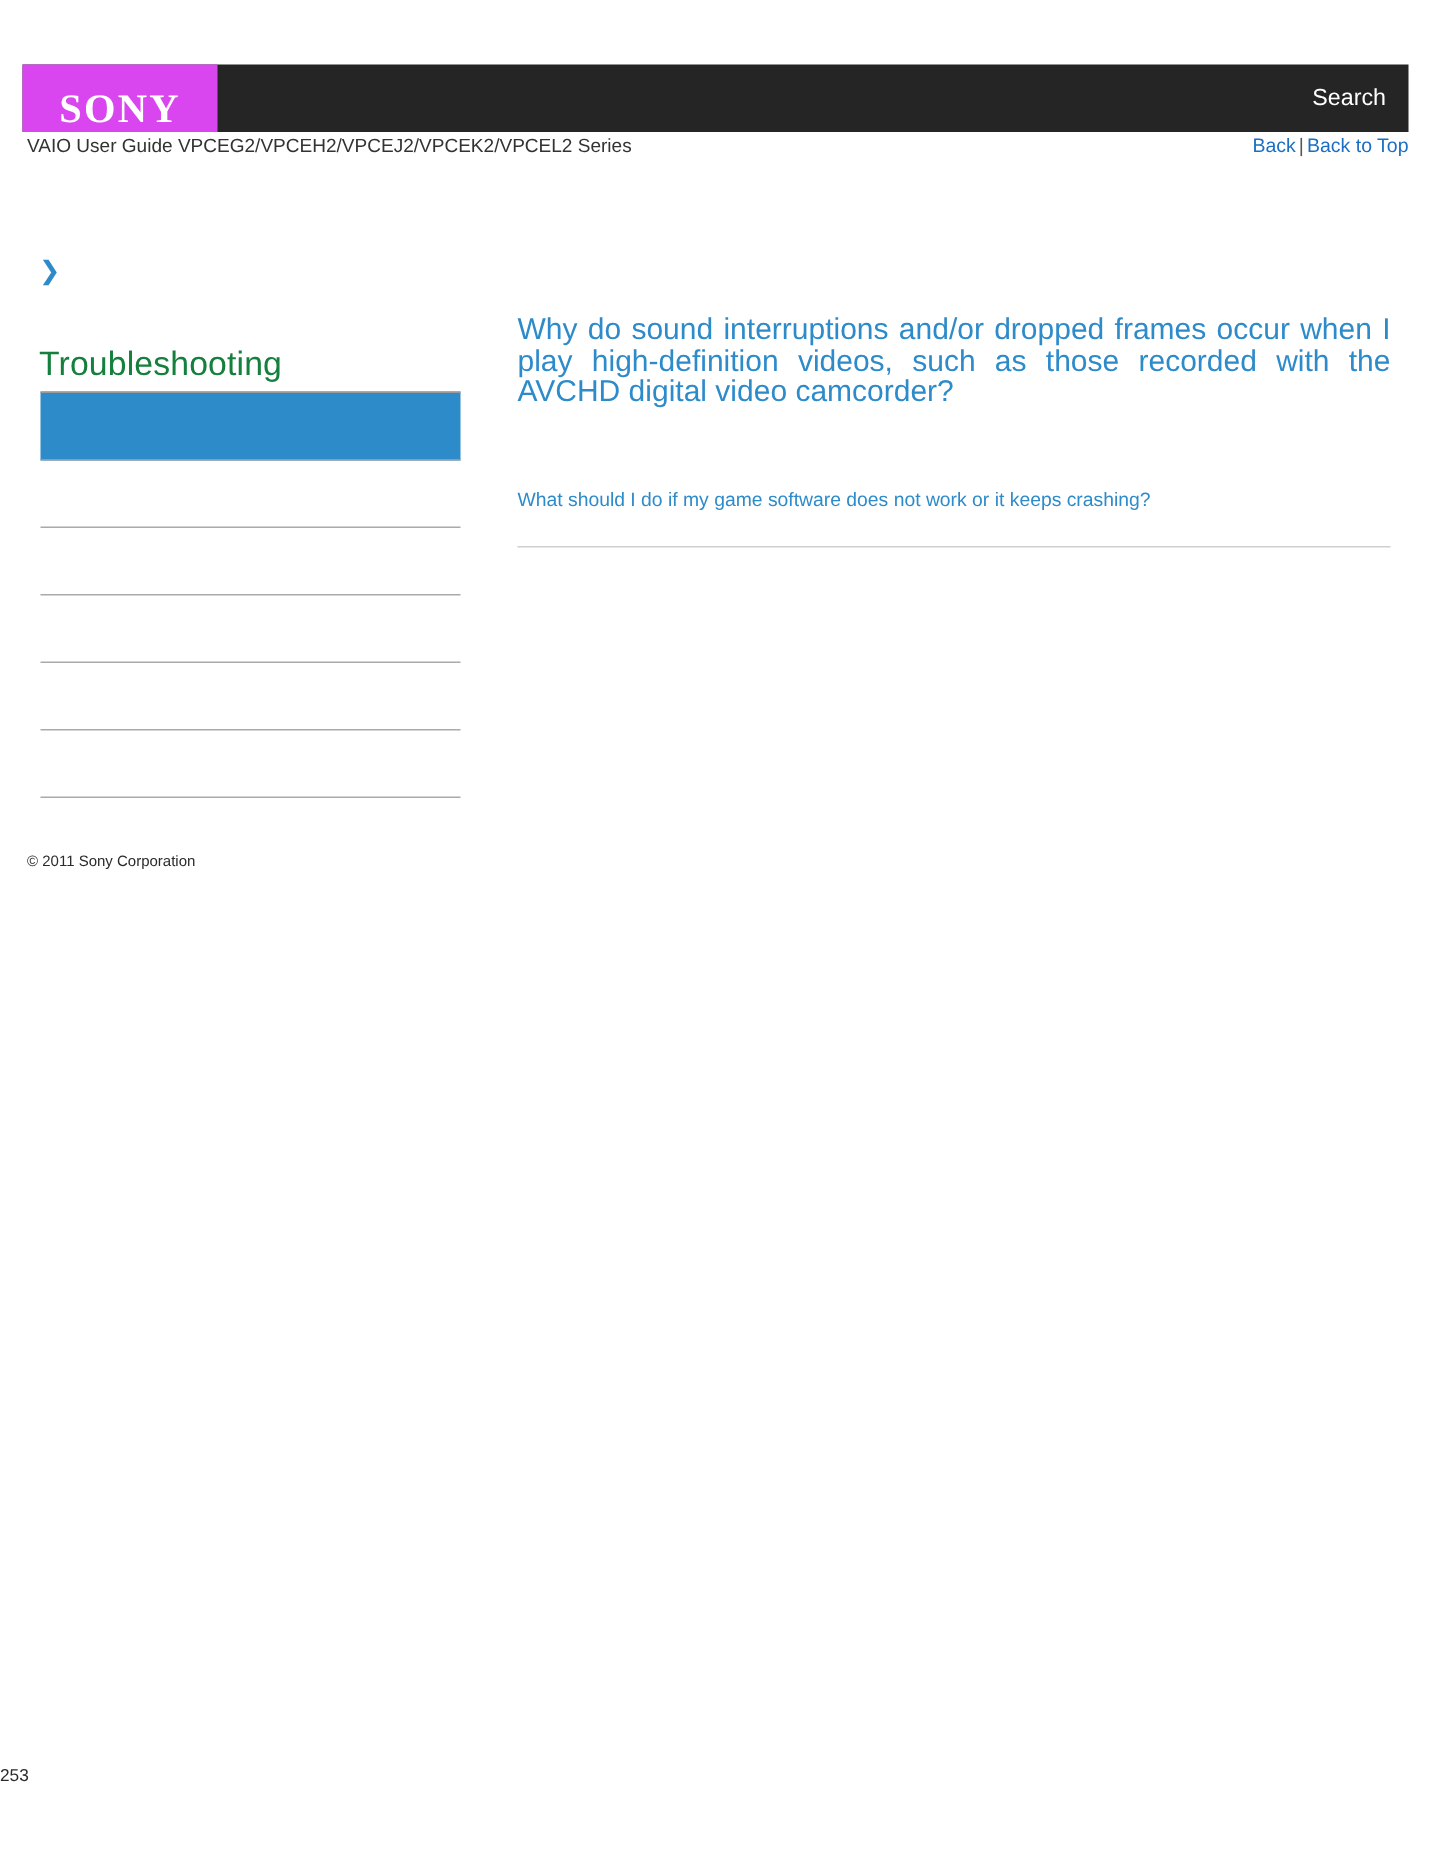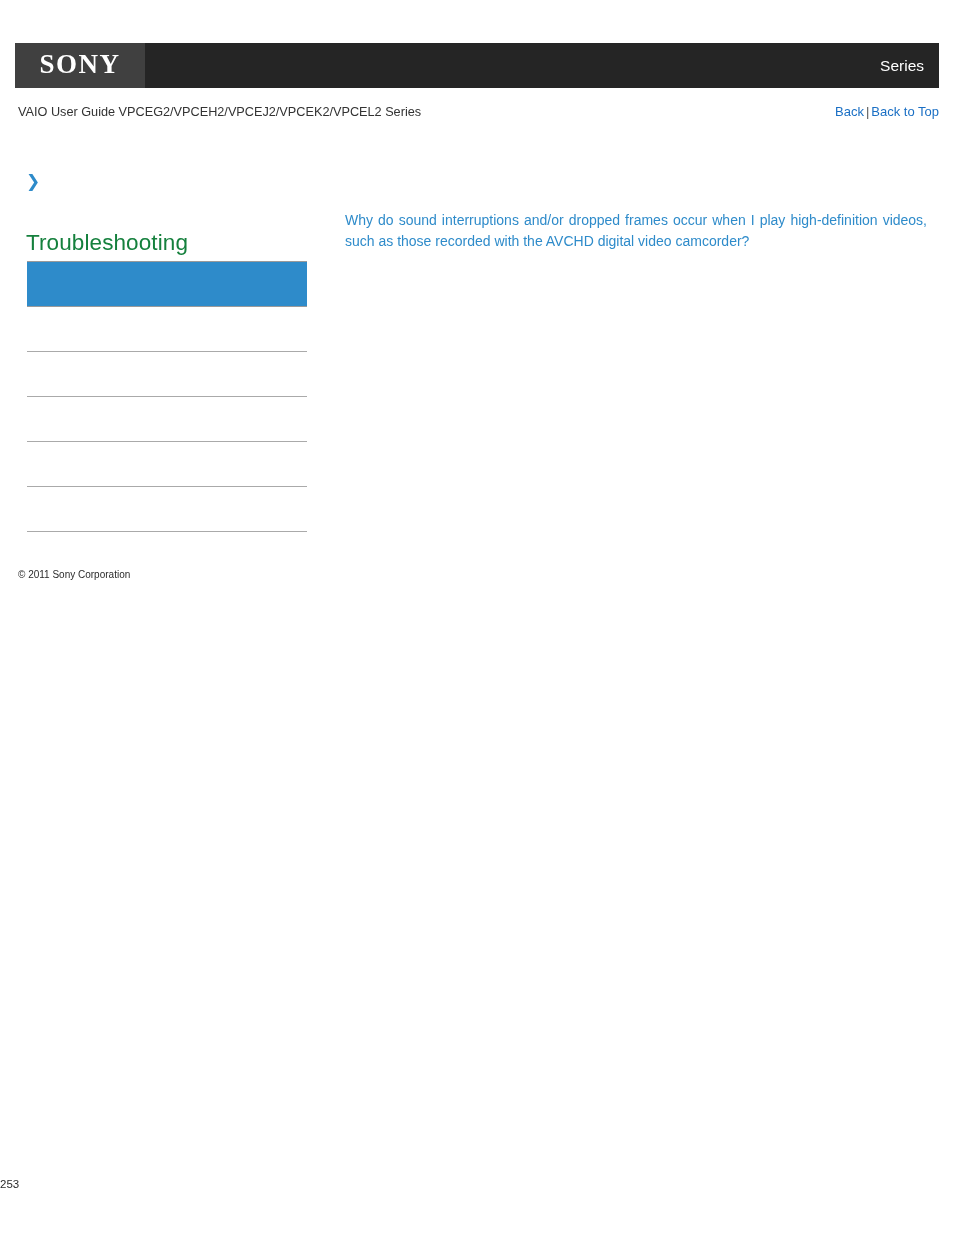--- a/index.html
+++ b/index.html
@@ -24,23 +24,23 @@
     width: 924px;
     height: 45px;
     background: #252525;
   }
   .logo-block {
     position: absolute;
     left: 0;
     top: 0;
     width: 130px;
     height: 45px;
-    background: #404040;
+    background: #d946ef;
     display: flex;
-    align-items: center;
+    align-items: flex-end;
     justify-content: center;
   }
   .sony-logo {
     color: #ffffff;
     font-family: "Liberation Serif", serif;
     font-weight: bold;
     font-size: 27px;
     letter-spacing: 1.5px;
     line-height: 1;
     padding-bottom: 2px;
@@ -54,21 +54,21 @@
     color: #ffffff;
     font-size: 15.5px;
     text-decoration: none;
     cursor: pointer;
   }
 
   
   .subheader {
     position: absolute;
     left: 0;
-    top: 102px;
+    top: 87px;
     width: 954px;
     height: 22px;
   }
   .guide-title {
     position: absolute;
     left: 18px;
     top: 0;
     font-size: 12.7px;
     color: #333333;
     white-space: nowrap;
@@ -173,21 +173,21 @@
   
   .main {
     position: absolute;
     left: 345px;
     top: 210px;
     width: 582px;
   }
   .topic-link {
     display: block;
     color: #2e8bca;
-    font-size: 14px;
+    font-size: 20px;
     line-height: 20.5px;
     text-decoration: none;
     text-align: justify;
     cursor: pointer;
   }
   .topic-block {
     padding-bottom: 0;
   }
   .topic-block.first {
     margin-bottom: 52px;
@@ -214,21 +214,21 @@
     color: #2b2b2b;
   }
 </style>
 </head>
 <body>
 
 <div class="header-bar">
   <div class="logo-block">
     <span class="sony-logo">SONY</span>
   </div>
-  <a class="search-link">Series</a>
+  <a class="search-link">Search</a>
 </div>
 
 <div class="subheader">
   <div class="guide-title">VAIO User Guide VPCEG2/VPCEH2/VPCEJ2/VPCEK2/VPCEL2 Series</div>
   <div class="nav-links">
     <a>Back</a><span class="nav-sep">|</span><a>Back to Top</a>
   </div>
 </div>
 
 <div class="sidebar">
@@ -263,16 +263,20 @@
 
   <div class="copyright">© 2011 Sony Corporation</div>
 </div>
 
 <div class="main">
 
   <div class="topic-block first">
     <a class="topic-link">Why do sound interruptions and/or dropped frames occur when I play high-definition videos, such as those recorded with the AVCHD digital video camcorder?</a>
   </div>
 
+  <div class="topic-block">
+    <a class="topic-link small">What should I do if my game software does not work or it keeps crashing?</a>
+    <hr class="topic-rule">
+  </div>
 
 </div>
 
 <div class="page-number">253</div>
 
 </body></html>

